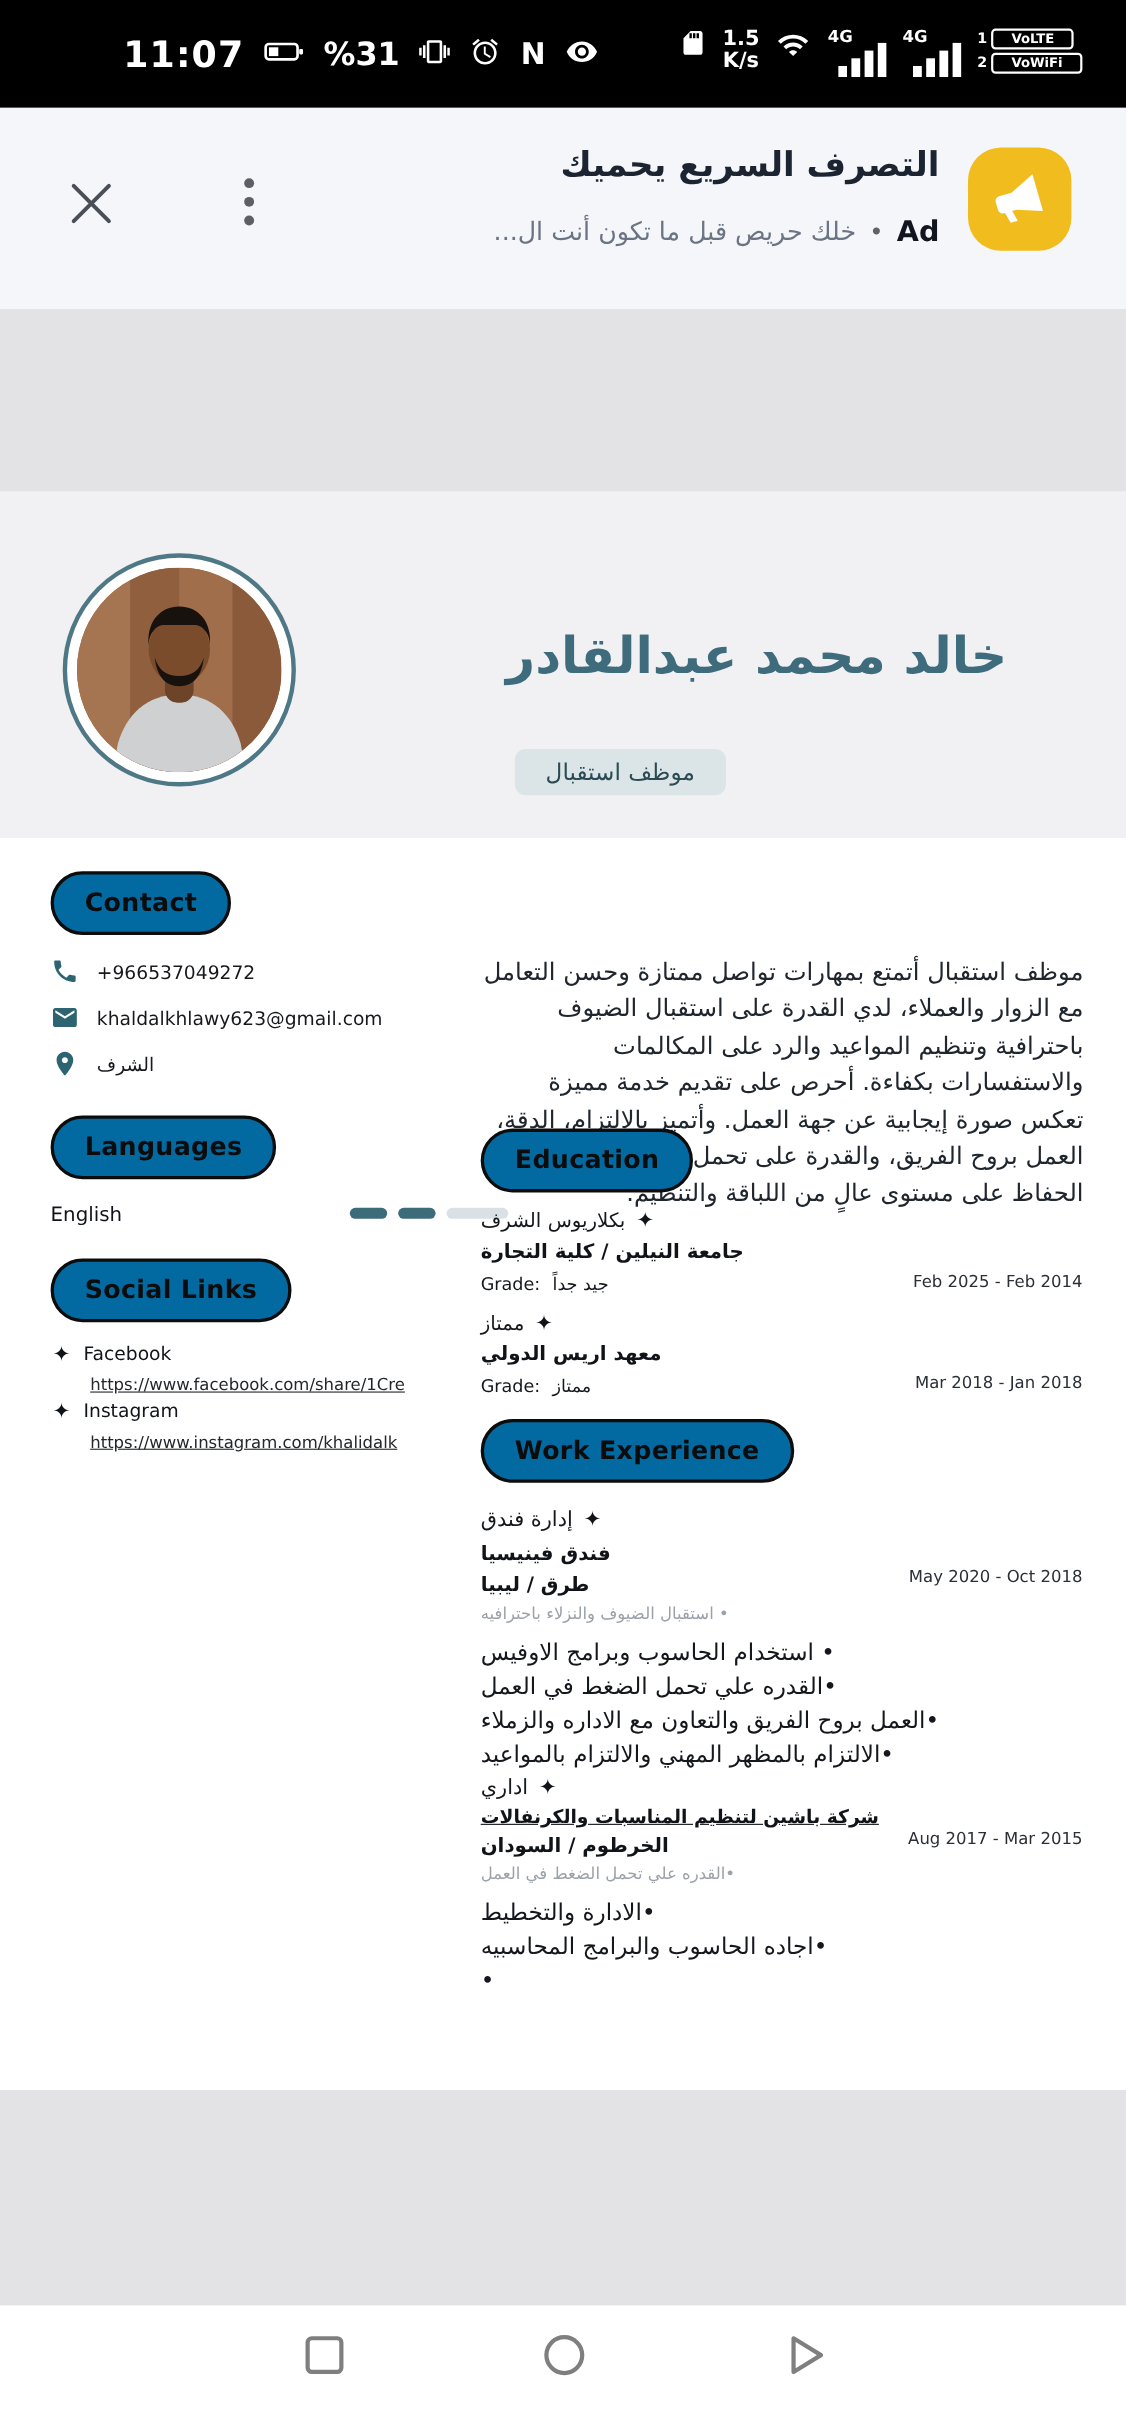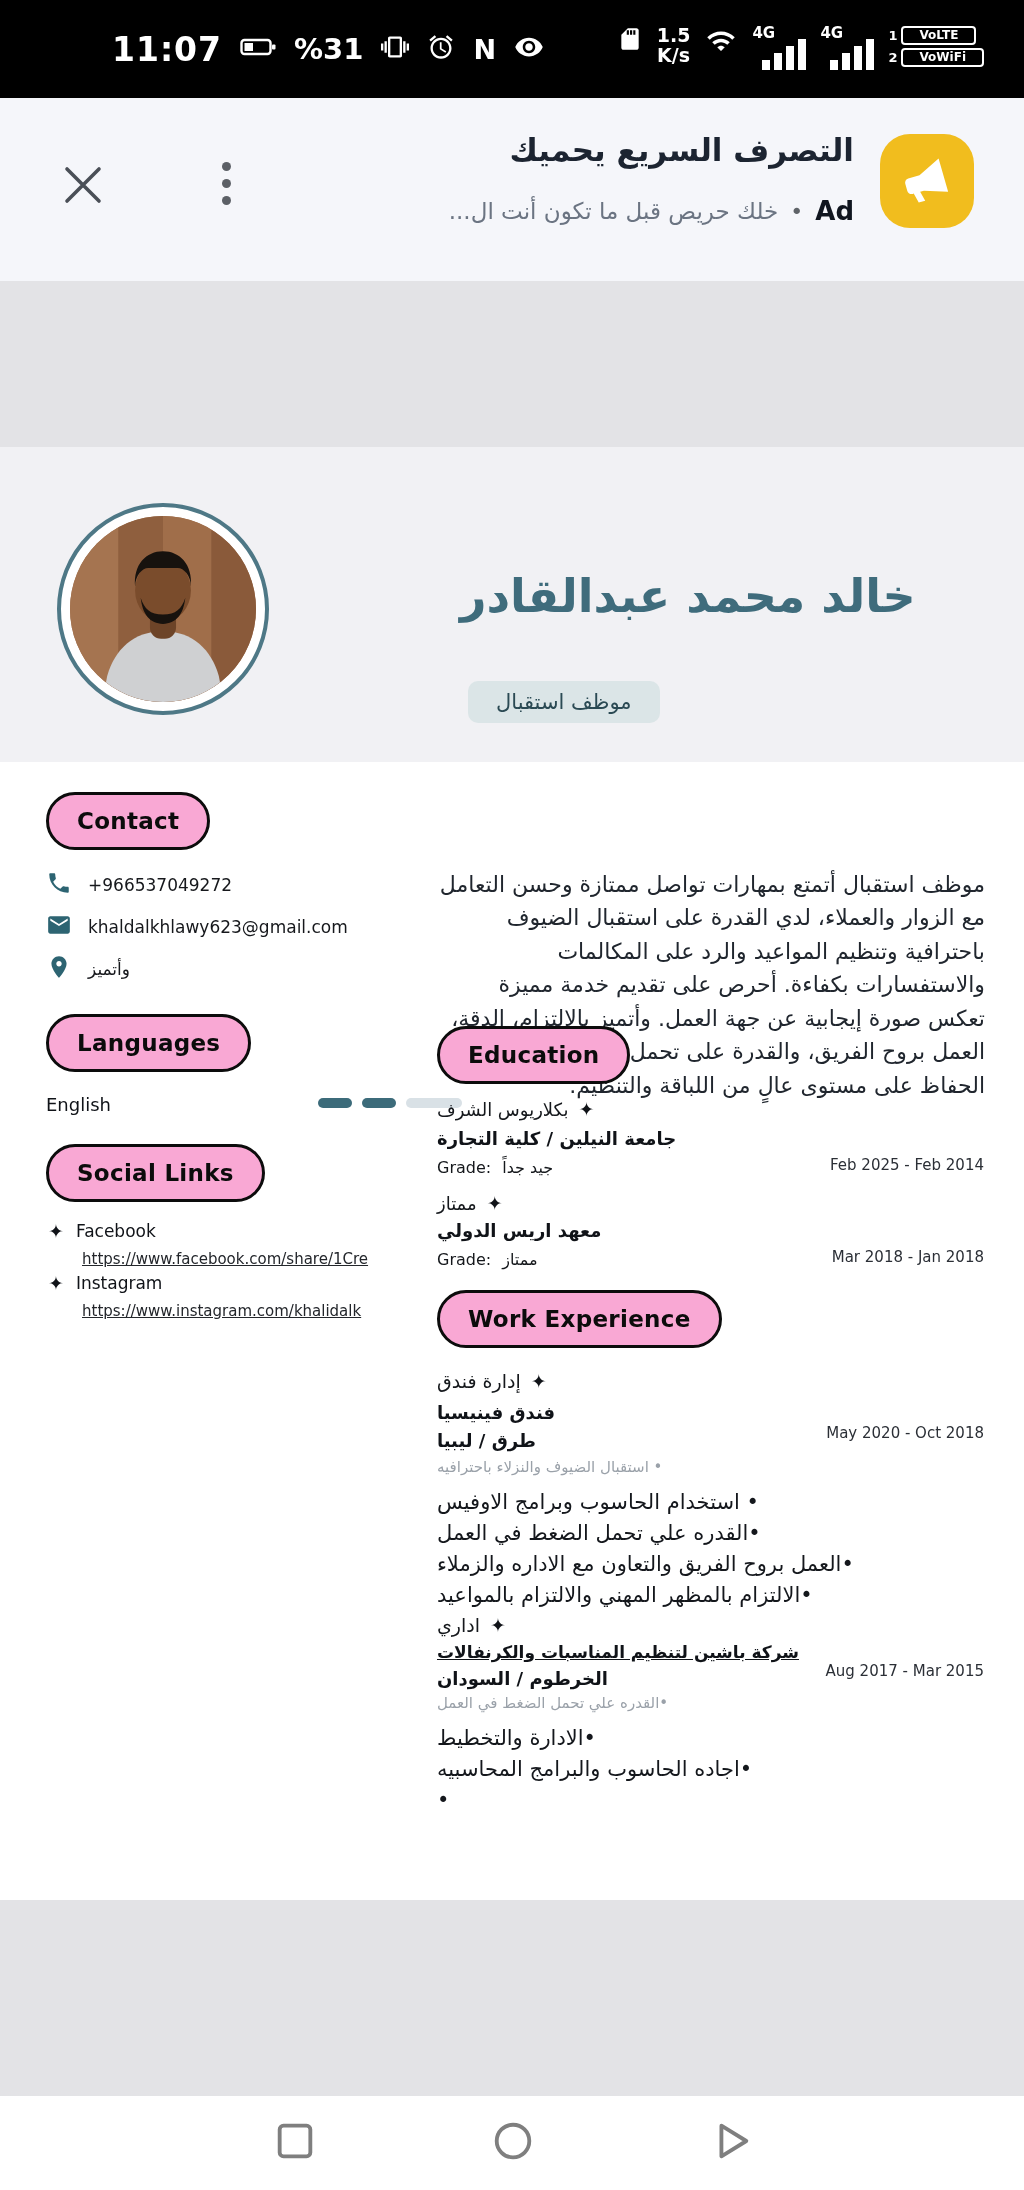--- a/index.html
+++ b/index.html
@@ -49,21 +49,21 @@
   #photo-ring{left:57px;top:56px;width:204px;height:204px;border-radius:50%;
     border:4px solid #4e7886;background:#fff;display:flex;align-items:center;justify-content:center;}
   #photo{width:186px;height:186px;border-radius:50%;overflow:hidden;}
   #name{left:460px;top:122px;font-size:46px;font-weight:bold;color:#3f6c7c;direction:rtl;white-space:nowrap;}
   #title-badge{left:468px;top:192px;background:#dbe5e7;color:#2b4a54;font-size:21px;
     padding:9px 28px;border-radius:10px;direction:rtl;margin-top:42px;}
 
   
   #content{top:762px;left:0;width:1024px;height:1138px;background:#fff;position:absolute;}
   .pill{display:inline-flex;align-items:center;justify-content:center;
-    padding:13px 28px;border:3px solid #0c0c0c;border-radius:44px;background:#f9a8d4;
+    padding:13px 28px;border:3px solid #0c0c0c;border-radius:44px;background:#0369a1;
     font-size:23px;font-weight:bold;color:#0c0c0c;letter-spacing:.3px;white-space:nowrap;}
   .row{display:flex;align-items:center;gap:16px;}
   .c-text{font-size:17px;color:#16181c;}
   .lang-name{font-size:18px;color:#101318;}
   .lang-bars{display:flex;align-items:center;gap:10px;}
   .seg{height:10px;border-radius:5px;display:block;}
   .seg.f{width:34px;background:#3c6b7a;}
   .seg.e{width:56px;background:#d9e1e6;}
   .sparkle{font-size:19px;color:#101318;}
   .soc-name{font-size:17px;color:#101318;}
@@ -231,21 +231,21 @@
     </span>
     <span class="c-text">khaldalkhlawy623@gmail.com</span>
   </div>
 
   <div class="abs row" style="left:46px;top:192px;">
     <span>
       <svg width="26" height="26" viewBox="0 0 24 24">
           <path fill="#2d6472" d="M12 2C8.13 2 5 5.13 5 9c0 5.25 7 13 7 13s7-7.75 7-13c0-3.87-3.13-7-7-7zm0 9.5c-1.38 0-2.5-1.12-2.5-2.5s1.12-2.5 2.5-2.5 2.5 1.12 2.5 2.5-1.12 2.5-2.5 2.5z"></path>
         </svg>
     </span>
-    <span class="c-text">وأتميز</span>
+    <span class="c-text">الشرف</span>
   </div>
 
   <div class="abs pill" style="left:46px;top:252px;">Languages</div>
   <div class="abs lang-name" style="left:46px;top:332px;">English</div>
   <div class="abs lang-bars" style="left:318px;top:336px;">
     <span class="seg f"></span>
       <span class="seg f"></span>
       <span class="seg e"></span>
   </div>
 

